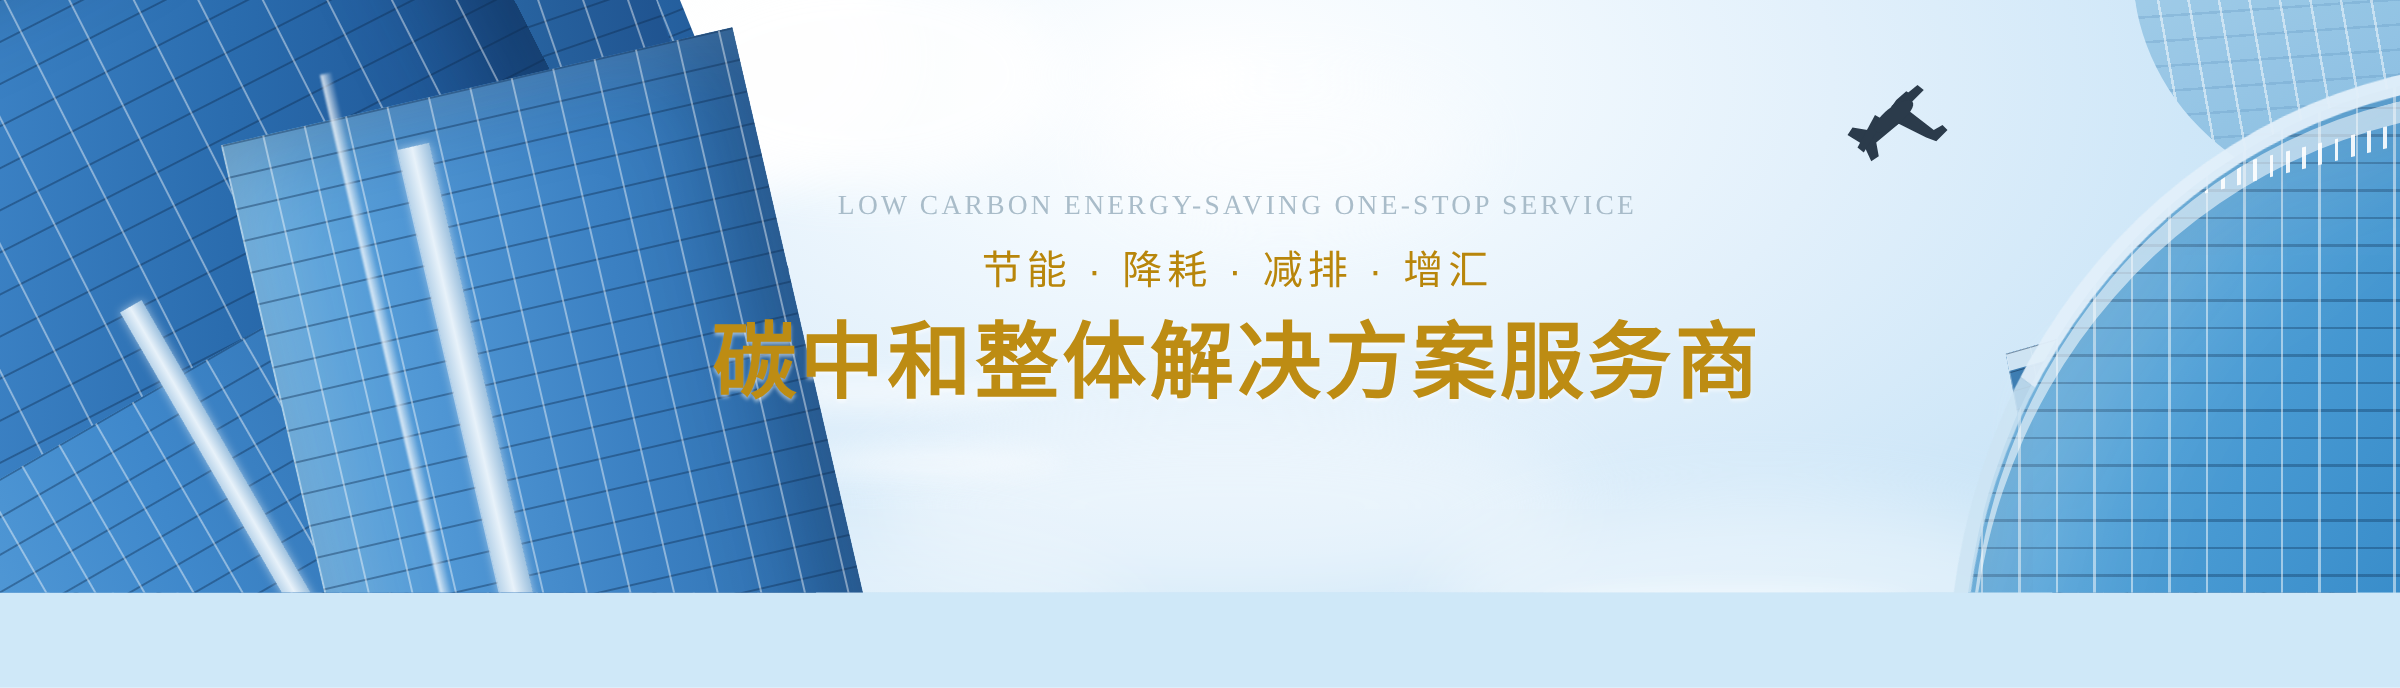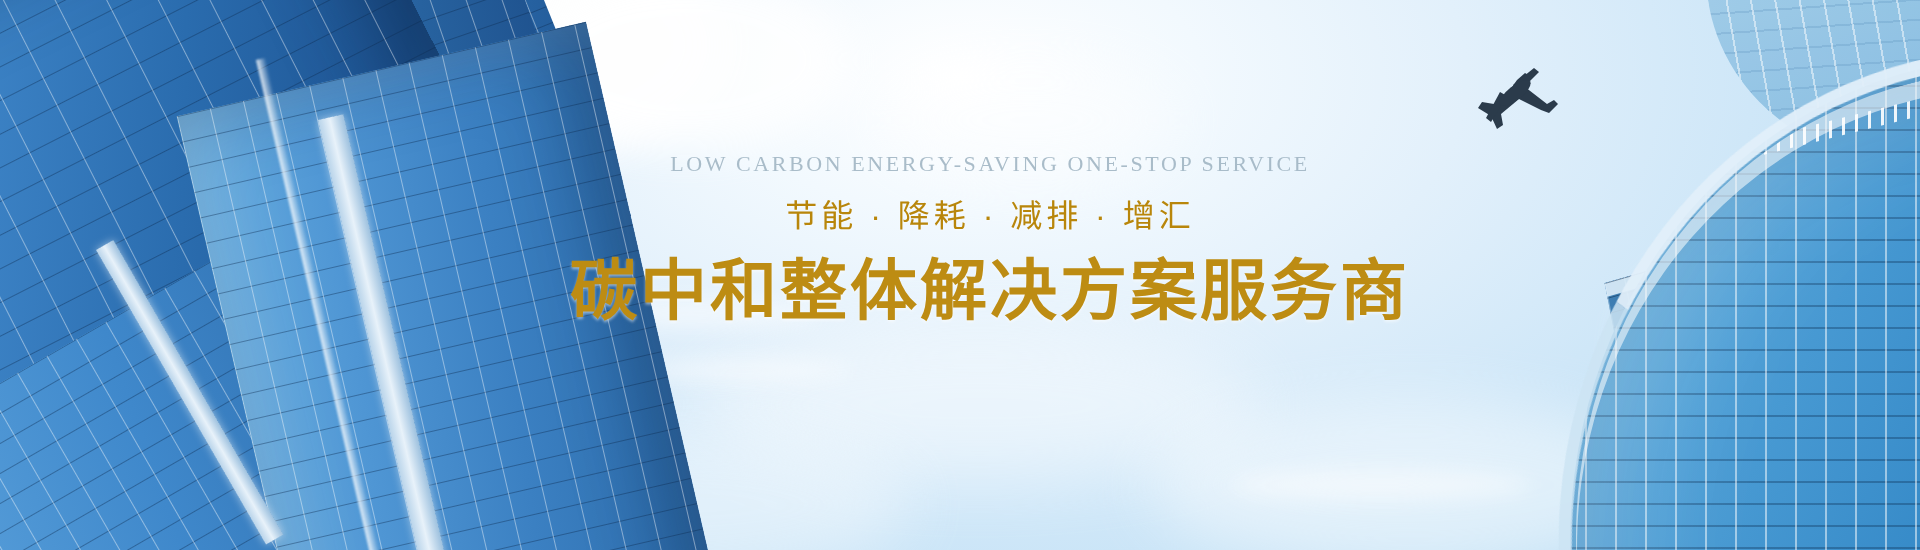--- a/index.html
+++ b/index.html
@@ -5,21 +5,21 @@
 <style>
   * { margin:0; padding:0; box-sizing:border-box; }
   html,body { width:1920px; height:550px; overflow:hidden; }
   body {
     font-family:"Liberation Sans", sans-serif;
     background:#cfe8f8;
   }
 
   .banner {
     position:relative;
-    width:1920px; height:550px;
+    width:1920px; height:474px;
     overflow:hidden;
     background:
       radial-gradient(ellipse 1100px 620px at 50% 14%, #ffffff 0%, #f2f9fe 22%, #e2f0fb 46%, #cfe7f8 72%, #bcdef4 100%),
       linear-gradient(180deg, #e8f4fd 0%, #daeefb 40%, #c4e2f6 78%, #b6daf2 100%);
   }
 
   
   .cloud { position:absolute; background:#ffffff; border-radius:50%; filter:blur(20px); pointer-events:none; }
   .cloud-a { left:300px;  top:-70px;  width:420px; height:230px; opacity:.92; }
   .cloud-b { left:520px;  top:-30px;  width:330px; height:180px; opacity:.80; }

